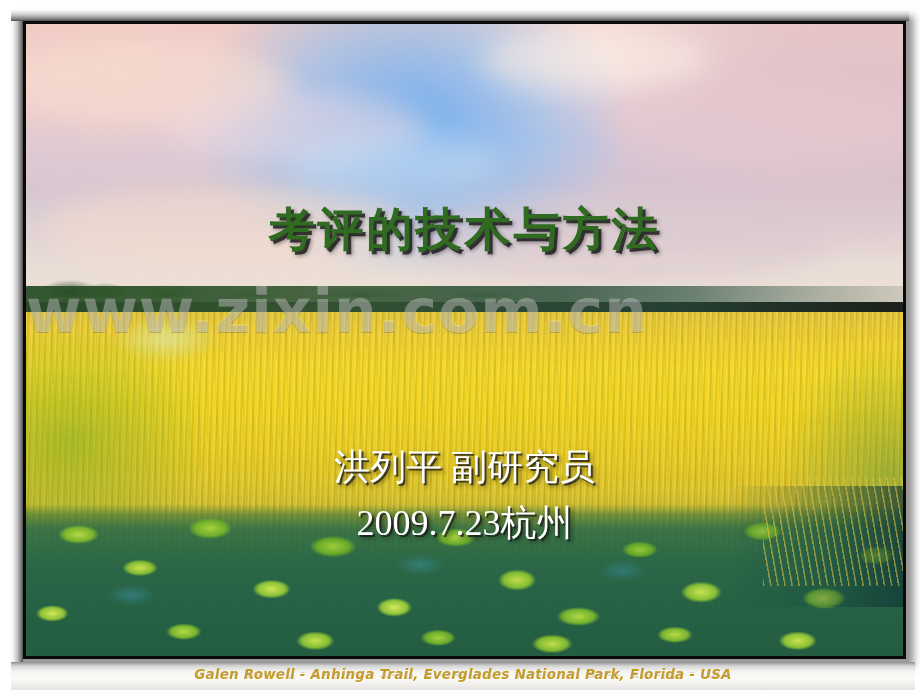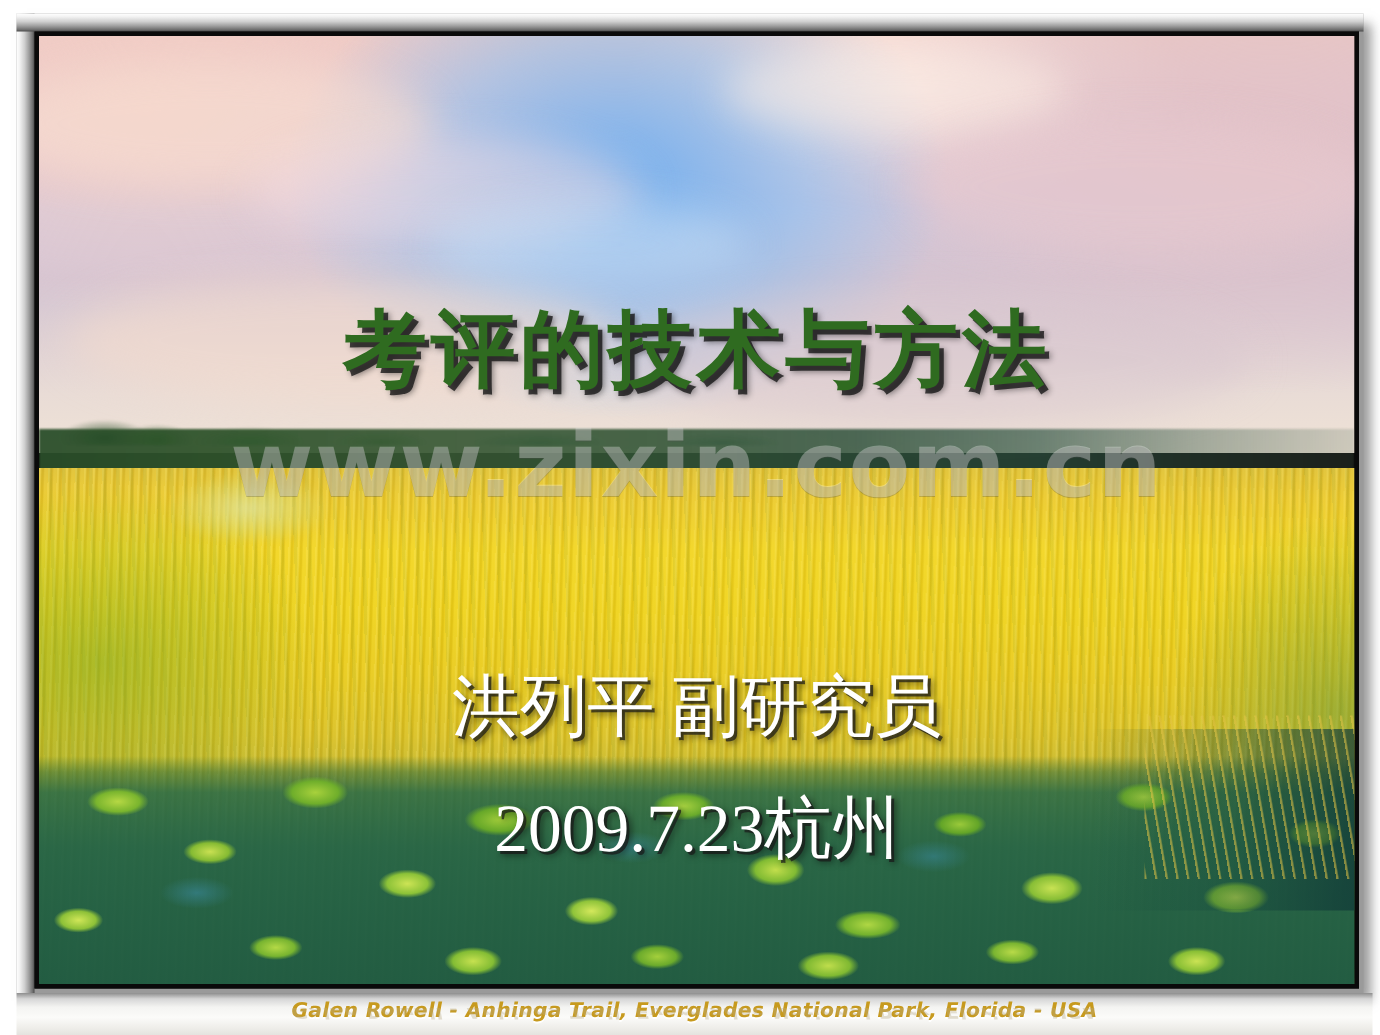--- a/index.html
+++ b/index.html
@@ -253,67 +253,67 @@
         rgba(226,196,70,0.55) 1px,
         rgba(0,0,0,0) 2px,
         rgba(0,0,0,0) 7px);
   }
 
   
   .watermark {
     position: absolute;
     left: 0; right: 0;
     top: 45.5%;
-    text-align: center;
+    text-align: left;
     font-family: "DejaVu Sans", sans-serif;
     font-size: 60px;
     font-weight: 700;
     letter-spacing: 1px;
     color: rgba(255,255,255,0.30);
     text-shadow: 0 1px 0 rgba(80,80,80,0.30);
     transform: translateY(-52%);
     pointer-events: none;
     white-space: nowrap;
   }
 
   
   .title {
     position: absolute;
     left: 0; right: 0;
     top: 182px;
     text-align: center;
     font-family: "DejaVu Sans", sans-serif;
     font-weight: 700;
-    font-size: 56px;
+    font-size: 46px;
     line-height: 1.0;
     letter-spacing: 3px;
     color: #2f6b20;
     text-shadow:
        3px 3px 0 rgba(20,20,20,0.78),
        4px 4px 4px rgba(0,0,0,0.45);
     white-space: nowrap;
   }
 
   
   .subtitle {
     position: absolute;
     left: 0; right: 0;
     top: 425px;
     text-align: center;
     font-family: "Liberation Serif", serif;
-    font-size: 45px;
+    font-size: 36px;
     line-height: 1.0;
     color: #ffffff;
     text-shadow:
        2px 2px 0 rgba(25,25,25,0.72),
        3px 3px 5px rgba(0,0,0,0.55);
     white-space: nowrap;
   }
   .subtitle .line2 {
-    margin-top: 36px;
+    margin-top: 20px;
   }
 
   
   .caption-bar {
     position: absolute;
     left: 11px;
     top: 662px;
     width: 904px;
     height: 28px;
     background: linear-gradient(to bottom,

